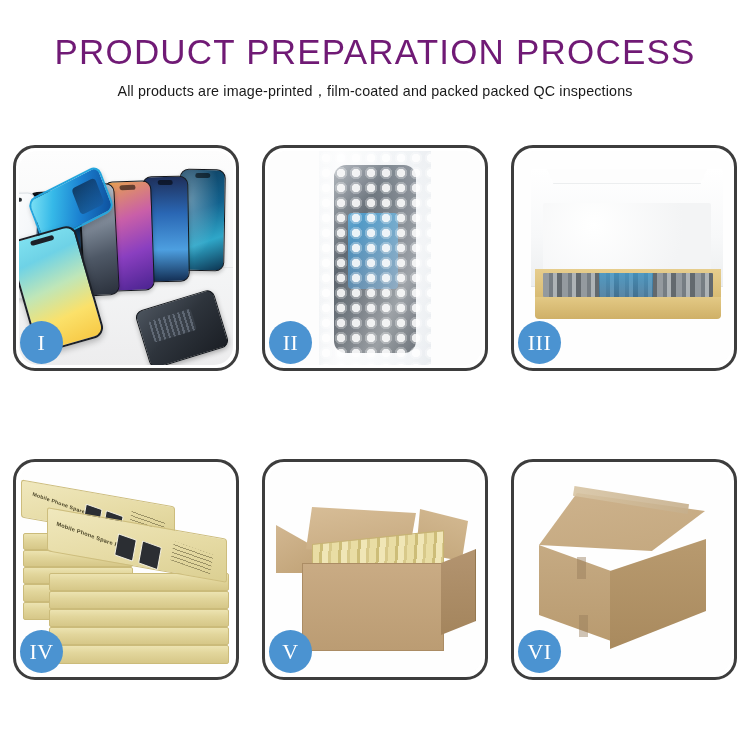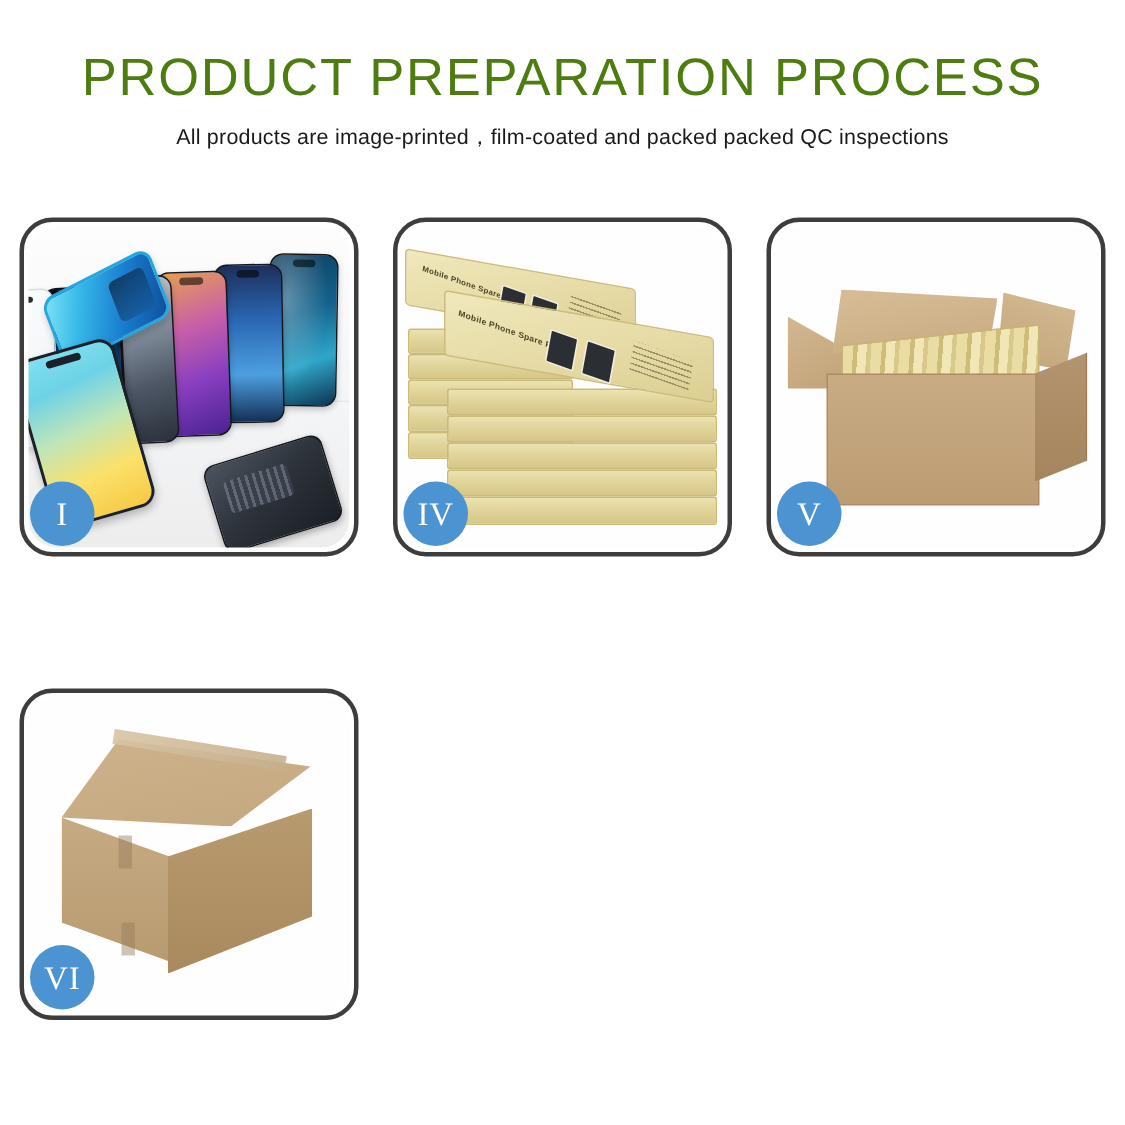--- a/index.html
+++ b/index.html
@@ -19,21 +19,21 @@
   #header {
     width: 750px;
     padding-top: 34px;
     text-align: center;
   }
   #page-title {
     font-family: "Liberation Sans", sans-serif;
     font-size: 35px;
     font-weight: 400;
     letter-spacing: 1.2px;
-    color: #4d7c0f;
+    color: #701a75;
     line-height: 1.05;
     margin: 0;
     white-space: nowrap;
   }
   #page-subtitle {
     font-family: "Liberation Sans", sans-serif;
     font-size: 14.3px;
     font-weight: 400;
     color: #1a1a1a;
     letter-spacing: 0.15px;
@@ -408,21 +408,43 @@
         </div>
       <div id="p1-glass"></div>
       <div id="p1-lcd-blue"></div>
       <div id="p1-lcd-front"></div>
       <div id="p1-backplate"></div>
 
       <div class="badge">I</div>
     </div>
   </div>
 
-
+  <div class="panel">
+    <div class="panel-photo">
+      <div class="p2-bg"></div>
+      <div id="p2-wrap">
+        <div id="p2-item"></div>
+        <div id="p2-bubbles"></div>
+        <div id="p2-sheen"></div>
+      </div>
+      <div class="badge">II</div>
+    </div>
+  </div>
+
+  <div class="panel">
+    <div class="panel-photo">
+      <div class="p3-bg"></div>
+      <div id="p3-lid"></div>
+      <div id="p3-foam"></div>
+      <div id="p3-tray"></div>
+      <div id="p3-inner"></div>
+      <div id="p3-tray-front"></div>
+      <div class="badge">III</div>
+    </div>
+  </div>
 
   <div class="panel">
     <div class="panel-photo">
       <div class="p4-bg"></div>
 
       <div class="kraft-box" style="left:4px;  top:68px;  width:108px; height:15px;"></div>
       <div class="kraft-box" style="left:4px;  top:85px;  width:108px; height:15px;"></div>
       <div class="kraft-box" style="left:4px;  top:102px; width:108px; height:15px;"></div>
       <div class="kraft-box" style="left:4px;  top:119px; width:108px; height:16px;"></div>
       <div class="kraft-box" style="left:4px;  top:137px; width:108px; height:16px;"></div>

